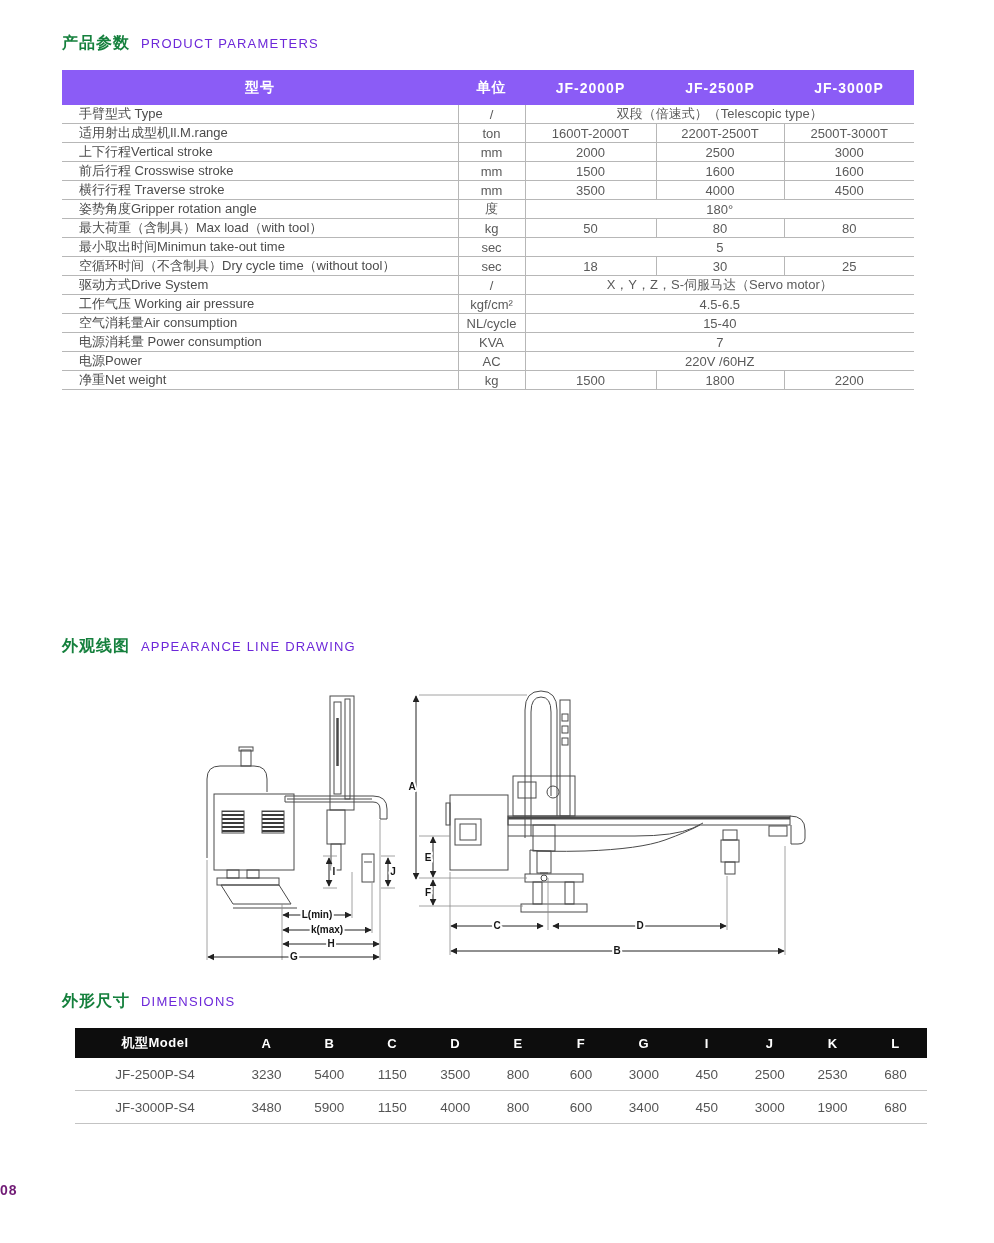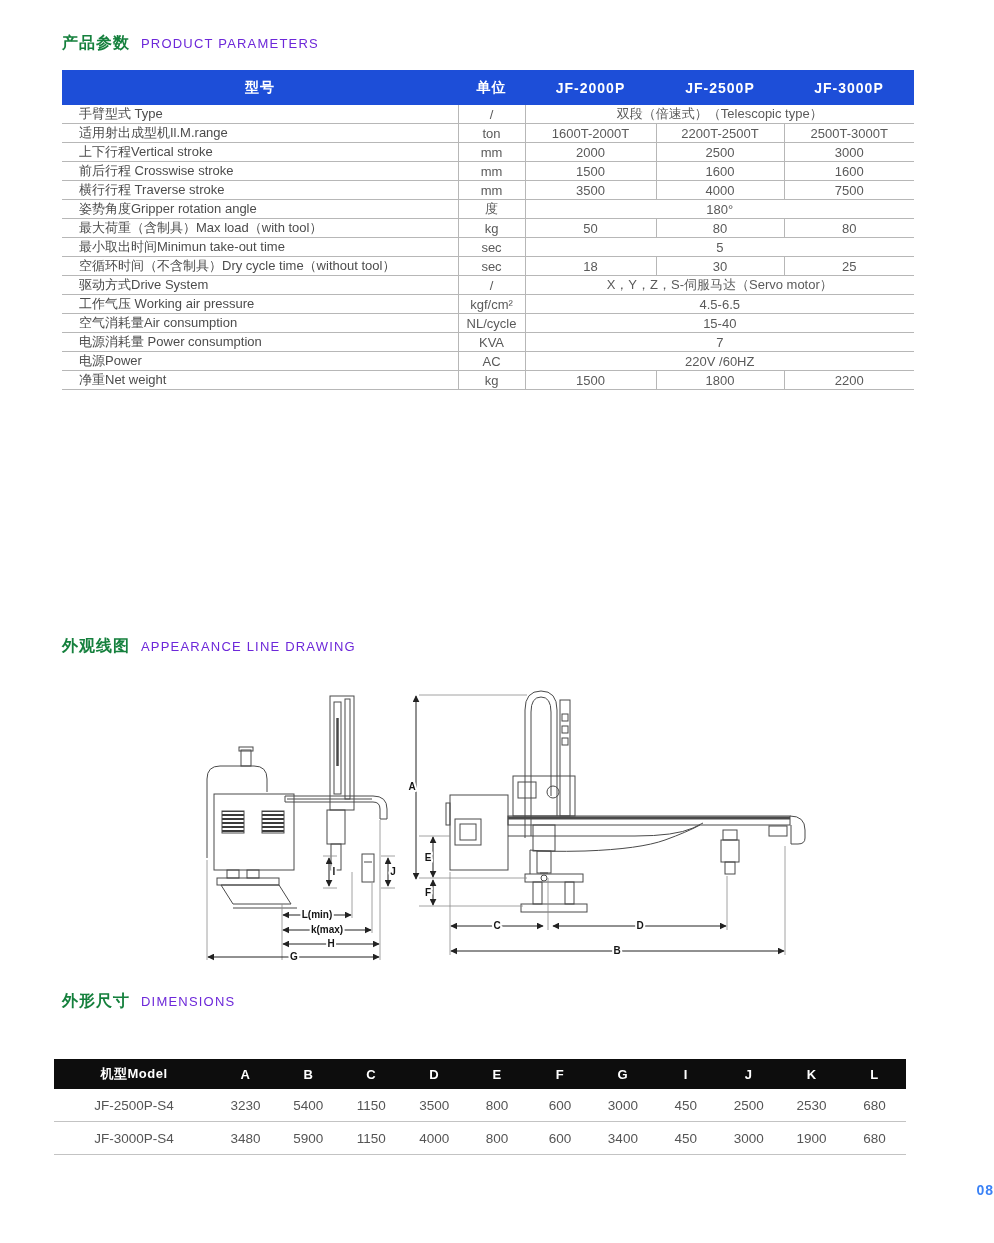--- a/index.html
+++ b/index.html
@@ -9,55 +9,55 @@
     overflow:hidden;
   }
   .sec-title{position:absolute;left:62px;display:flex;align-items:baseline;gap:11px;white-space:nowrap;}
   .sec-title .zh{font-size:16px;font-weight:bold;color:#15803d;letter-spacing:1px;}
   .sec-title .en{font-size:13px;color:#6d28d9;letter-spacing:1.2px;}
 
   
   #params-wrap{position:absolute;left:62px;top:70px;width:852px;}
   table{border-collapse:collapse;width:100%;table-layout:fixed;}
   #params-table th{
-    background:#1d4ed8;color:#fff;font-size:14px;font-weight:bold;
+    background:#8b5cf6;color:#fff;font-size:14px;font-weight:bold;
     height:33px;text-align:center;letter-spacing:1px;
   }
   #params-table td{
     height:17px;border-bottom:1px solid #b7b7b7;font-size:13px;color:#5a5a5a;
     text-align:center;padding:0;overflow:hidden;white-space:nowrap;
   }
   #params-table td.lbl{text-align:left;padding-left:17px;color:#4c4c4c;}
   #params-table td.unit{border-left:1px solid #b7b7b7;border-right:1px solid #b7b7b7;}
   #params-table td.val + td.val{border-left:1px solid #b7b7b7;}
 
   
-  #dims-wrap{position:absolute;left:54px;top:1028px;width:852px;margin-top:31px;}
+  #dims-wrap{position:absolute;left:75px;top:1028px;width:852px;}
   #dims-table th{
     background:#0d0d0d;color:#fff;font-size:13px;font-weight:bold;
     height:28px;text-align:center;letter-spacing:.5px;
   }
   #dims-table td{
     height:32px;border-bottom:1px solid #c3c3c3;font-size:13.5px;color:#555;
     text-align:center;padding:0;white-space:nowrap;
   }
 
   
   #drawing-wrap{position:absolute;left:75px;top:678px;width:760px;height:330px;}
   #drawing-wrap svg{display:block;}
   .dim-label{
     font-family:"Liberation Sans","DejaVu Sans",sans-serif;
     font-size:10px;font-weight:bold;fill:#141414;
     paint-order:stroke;stroke:#ffffff;stroke-width:4px;stroke-linejoin:round;
   }
 
   
   #page-number{
-    position:absolute;left:0;right:0;top:1182px;text-align:right;
-    font-size:14px;font-weight:bold;color:#3b82f6;letter-spacing:1px;padding-left:16px;
+    position:absolute;left:0;right:0;top:1182px;text-align:left;
+    font-size:14px;font-weight:bold;color:#701a75;letter-spacing:1px;
   }
 </style>
 </head>
 <body>
 
 <div class="sec-title" style="top:33px;">
   <span class="zh">产品参数</span>
   <span class="en">PRODUCT  PARAMETERS</span>
 </div>
 
@@ -102,21 +102,21 @@
       <td class="unit">mm</td>
       <td class="val">1500</td>
       <td class="val">1600</td>
       <td class="val">1600</td>
     </tr>
     <tr>
       <td class="lbl">横行行程 Traverse stroke</td>
       <td class="unit">mm</td>
       <td class="val">3500</td>
       <td class="val">4000</td>
-      <td class="val">7500</td>
+      <td class="val">4500</td>
     </tr>
     <tr>
       <td class="lbl">姿势角度Gripper rotation angle</td>
       <td class="unit">度</td>
       <td class="val" colspan="3">180°</td>
     </tr>
     <tr>
       <td class="lbl">最大荷重（含制具）Max load（with tool）</td>
       <td class="unit">kg</td>
       <td class="val">50</td>

